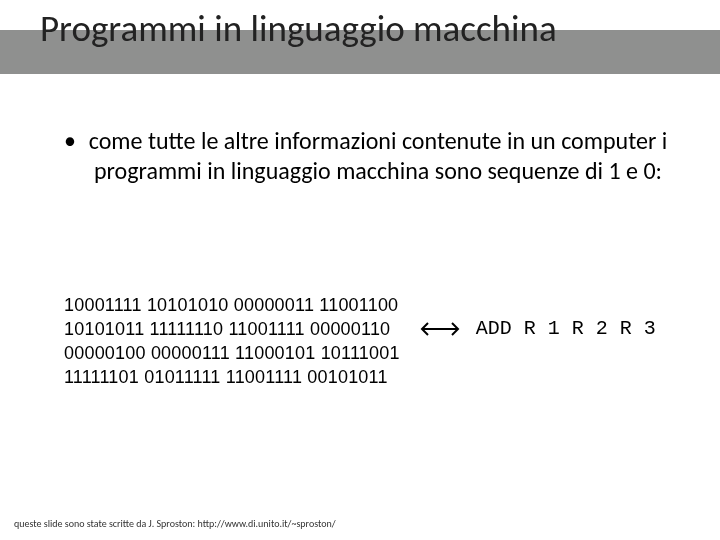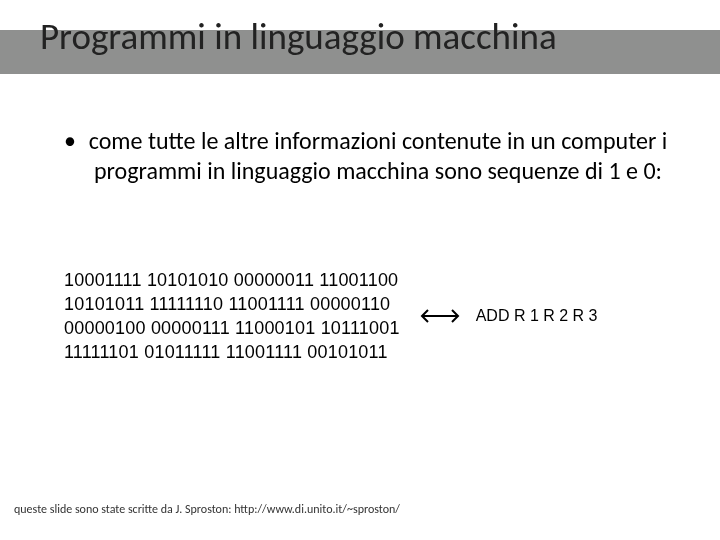--- a/index.html
+++ b/index.html
@@ -5,49 +5,49 @@
   * { margin: 0; padding: 0; box-sizing: border-box; }
   html, body { width: 720px; height: 540px; background: #fff; font-family: Calibri, "Segoe UI", Arial, sans-serif; color: #000; }
   .slide { width: 720px; height: 540px; position: relative; }
 
   .title-wrap { position: relative; height: 84px; }
   .title-bar {
     position: absolute; top: 30px; left: 0; right: 0; height: 44px;
     background: #8f908f;
   }
   .title-text {
-    position: absolute; top: 14px; left: 40px; right: 20px;
+    position: absolute; top: 6px; left: 40px; right: 20px;
     font-size: 37px; font-weight: 400; color: #222;
   }
 
   .body { position: absolute; top: 126px; left: 64px; right: 40px; }
   .bullet-row { display: flex; }
   .bullet { width: 22px; font-size: 24px; line-height: 30px; }
   .bullet-text { font-size: 24px; line-height: 30px; text-align: center; }
 
   .row2 { position: absolute; top: 268px; left: 0; width: 720px; display: flex; align-items: center; }
   .binary-box {
     margin-left: 64px;
     font-family: Arial, "Liberation Sans", sans-serif;
     font-size: 18px; line-height: 24px;
-    white-space: pre; letter-spacing: 0.2px;
+    white-space: pre; letter-spacing: 0.2px; margin-top: 25px;
   }
   .arrow {
     margin-left: 18px; margin-right: 14px;
     display: inline-flex; align-items: center;
   }
   .arrow svg { display: block; }
   .mnemonic {
-    font-family: Liberation Sans, sans-serif;
-    font-size: 16px;
+    font-family: Liberation Mono, monospace;
+    font-size: 20px;
   }
 
   .footer {
-    position: absolute; left: 14px; bottom: 24px;
-    font-size: 12px; color: #333;
+    position: absolute; left: 14px; bottom: 10px;
+    font-size: 10px; color: #333;
   }
 </style>
 </head>
 <body>
 
 <div class="slide">
 
   <div class="title-wrap">
     <div class="title-bar"></div>
     <div class="title-text">Programmi in linguaggio macchina</div>

